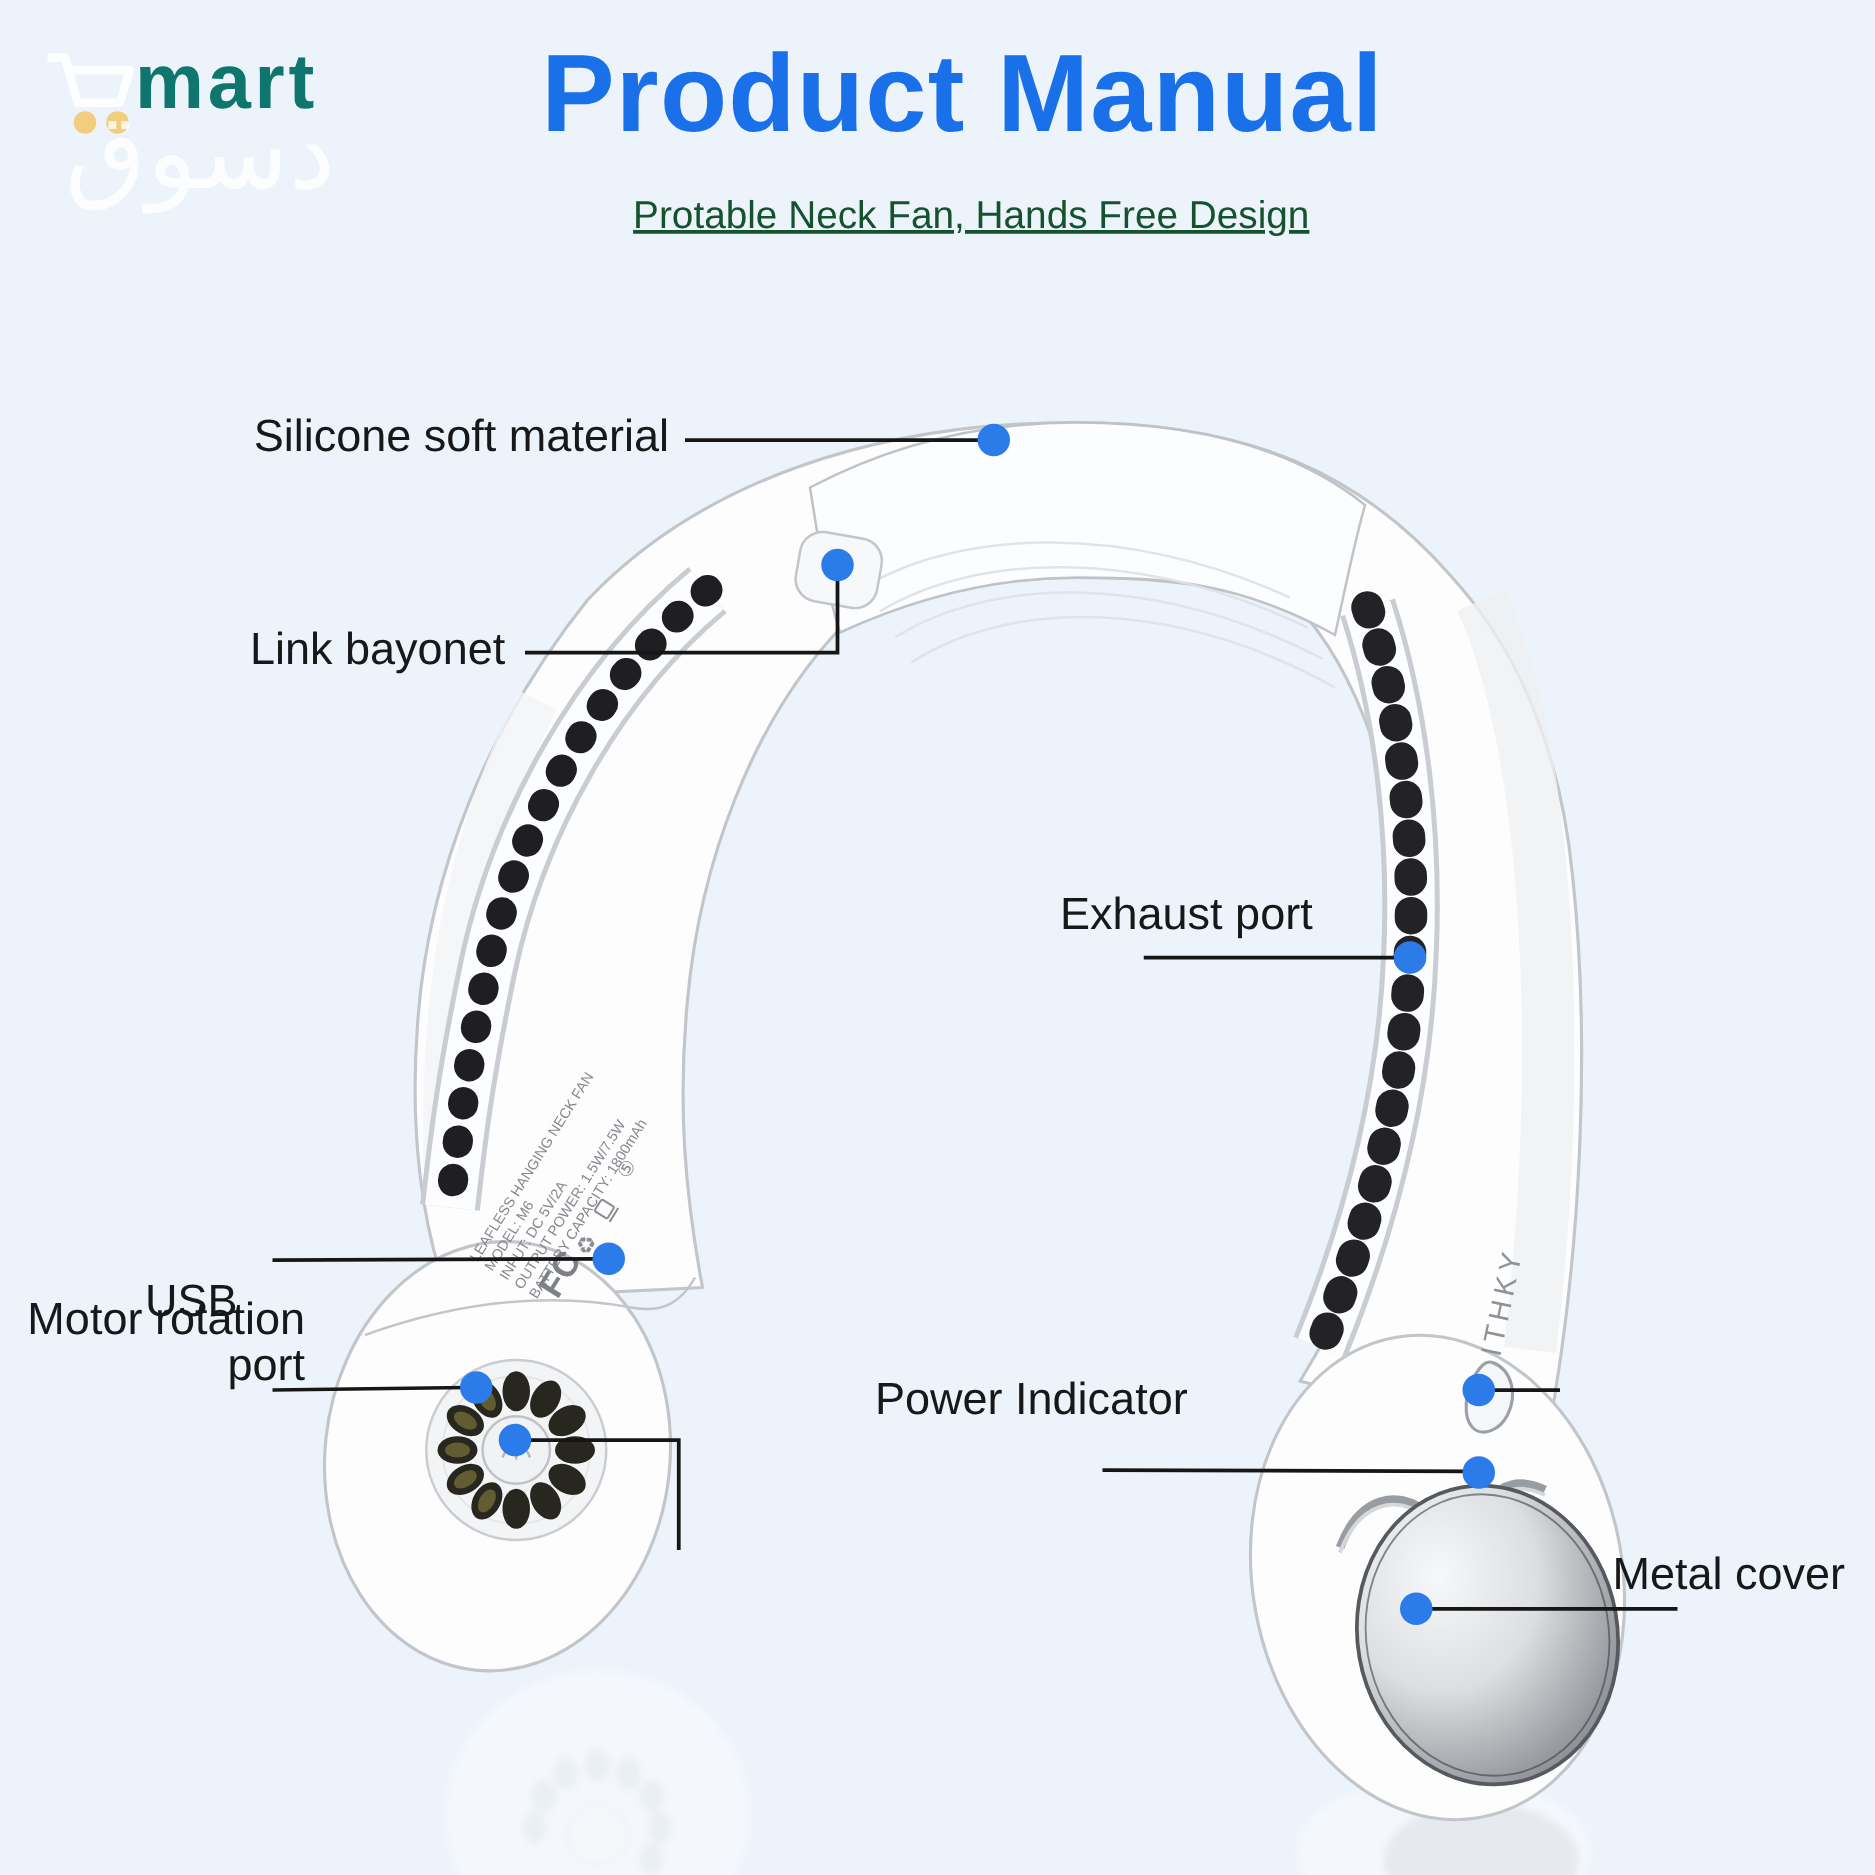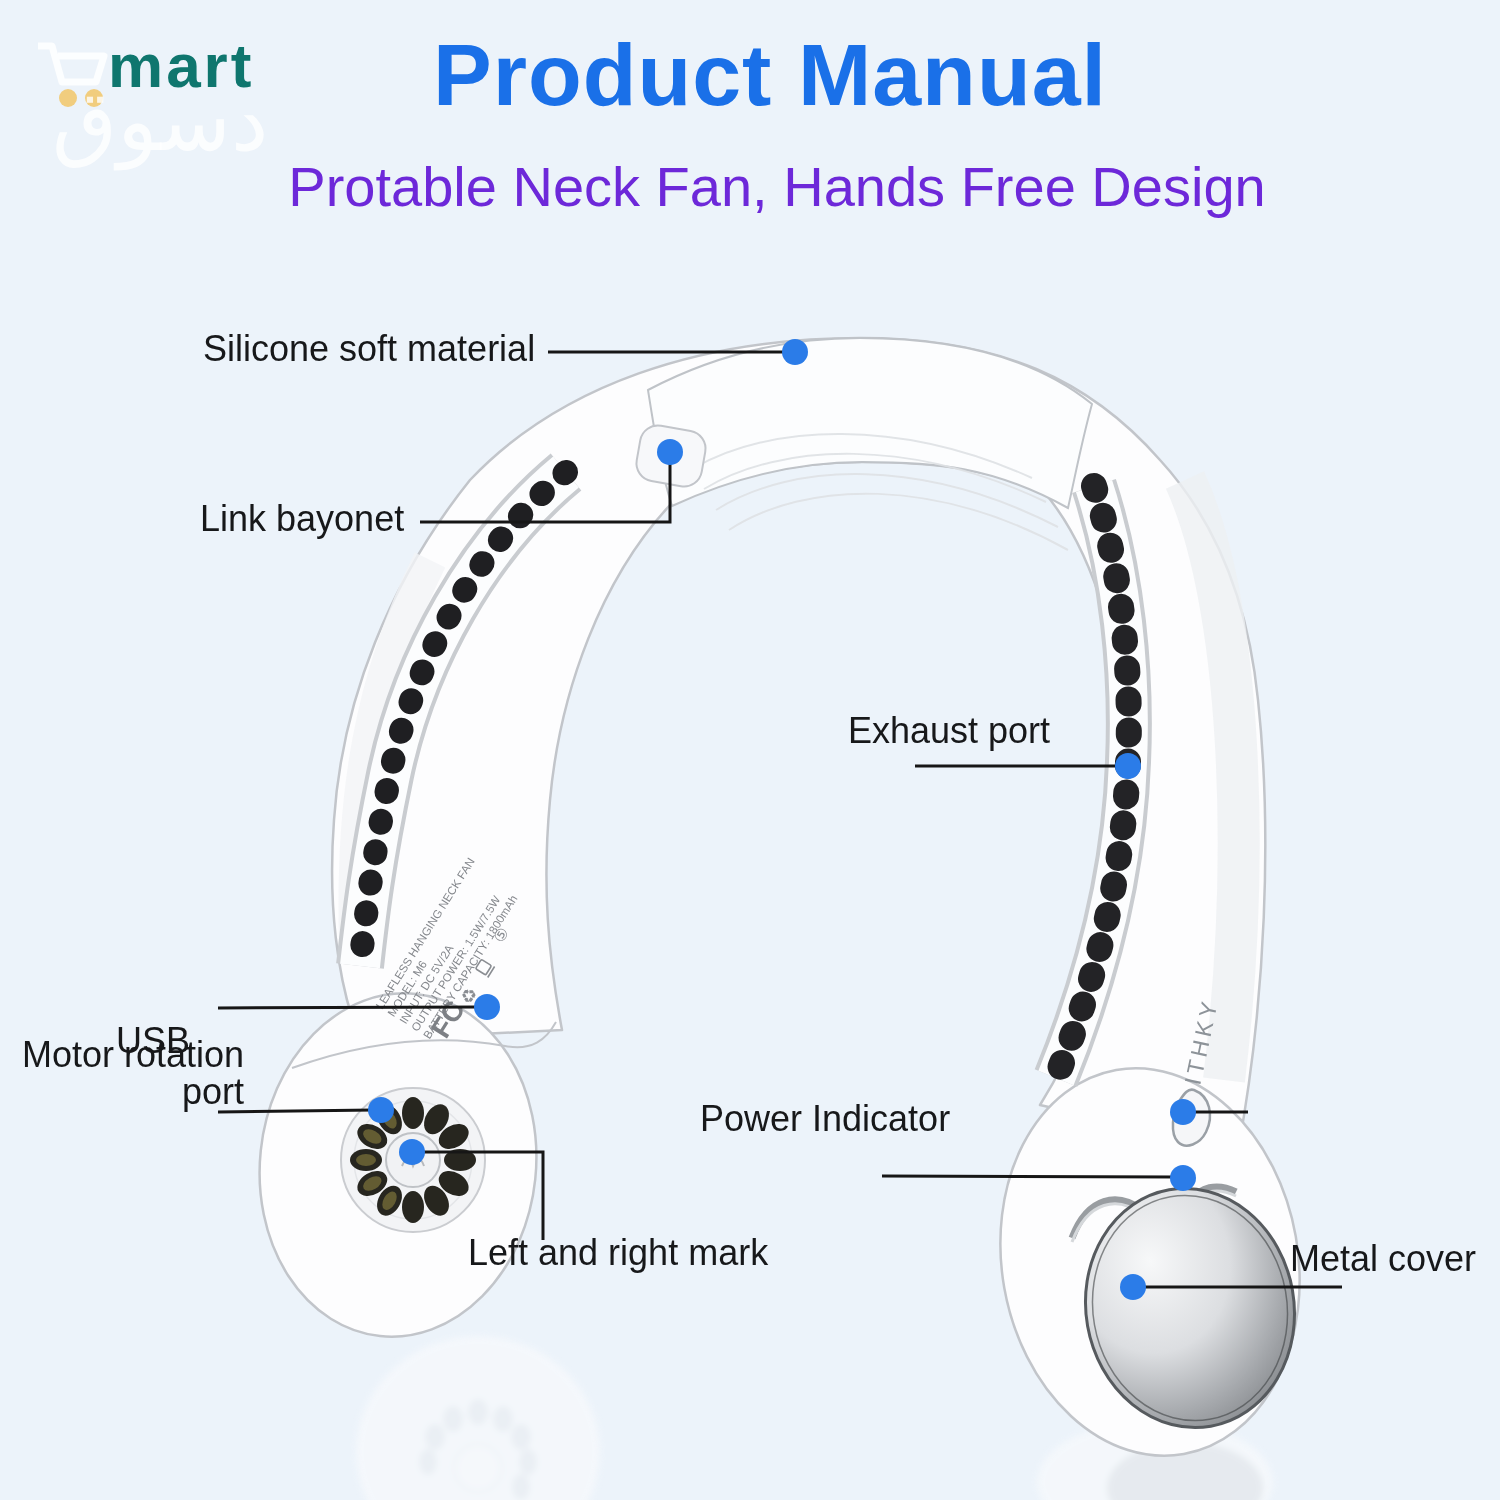--- a/index.html
+++ b/index.html
@@ -10,21 +10,21 @@
   }
   .stage{position:absolute;inset:0;}
   svg.scene{position:absolute;left:0;top:0;z-index:1;}
   .hdr-title{
     position:absolute;left:770px;top:24px;transform:translateX(-50%);
     font-size:88px;font-weight:700;color:#1a70e8;white-space:nowrap;z-index:2;
     letter-spacing:1px;
   }
   .hdr-sub{
     position:absolute;left:777px;top:154px;transform:translateX(-50%);
-    font-size:56px;font-weight:400;color:#6d28d9;white-space:nowrap;z-index:2;
+    font-size:31px;font-weight:400;color:#14532d;white-space:nowrap;z-index:2;text-decoration:underline;
   }
   .logo{position:absolute;left:0;top:0;z-index:2;width:340px;height:180px;}
   .logo .brand{
     position:absolute;left:108px;top:30px;font-size:62px;font-weight:700;
     color:#0f766e;letter-spacing:3px;
   }
   .logo .watermark{
     position:absolute;left:52px;top:72px;font-size:84px;font-weight:400;
     color:rgba(255,255,255,0.8);direction:rtl;
   }
@@ -223,16 +223,15 @@
       <circle cx="1133" cy="1287" r="13"></circle>
     </g>
   </svg>
 
   <div class="callout-label" style="left:203px;top:330px;">Silicone soft material</div>
   <div class="callout-label" style="left:200px;top:500px;">Link bayonet</div>
   <div class="callout-label" style="left:848px;top:712px;">Exhaust port</div>
   <div class="callout-label" style="left:116px;top:986px;margin-top:36px;">USB</div>
   <div class="callout-label wrap" style="left:12px;top:1036px;width:232px;text-align:right;">Motor rotation port</div>
   <div class="callout-label" style="left:700px;top:1100px;">Power Indicator</div>
-  <div class="callout-label" style="left:468px;top:1234px;">Left and right mark</div>
   <div class="callout-label" style="left:1290px;top:1240px;">Metal cover</div>
 
 </div>
 
 </body></html>

